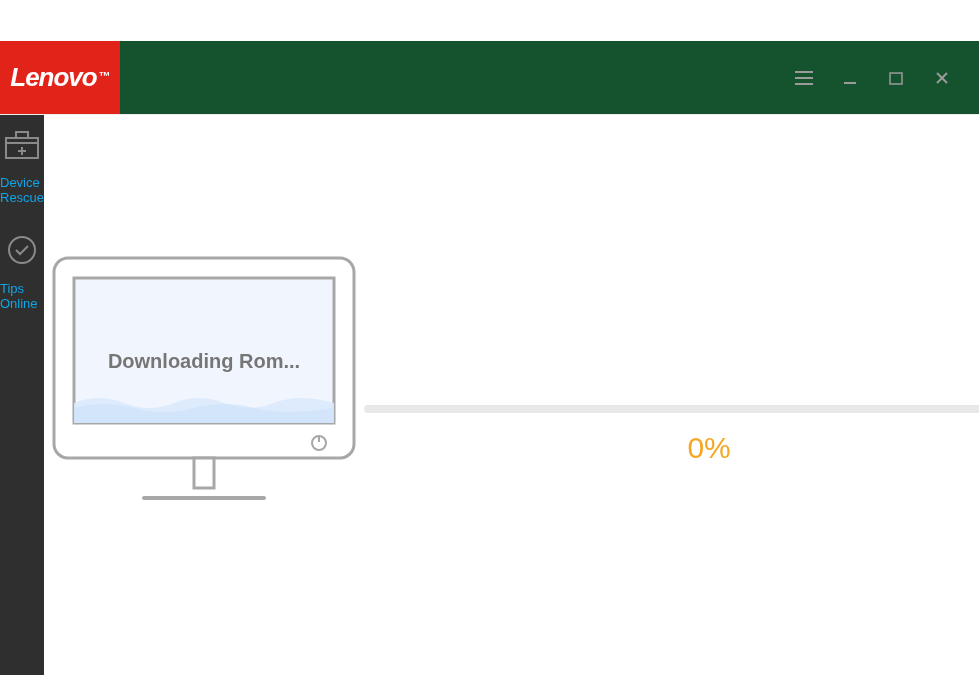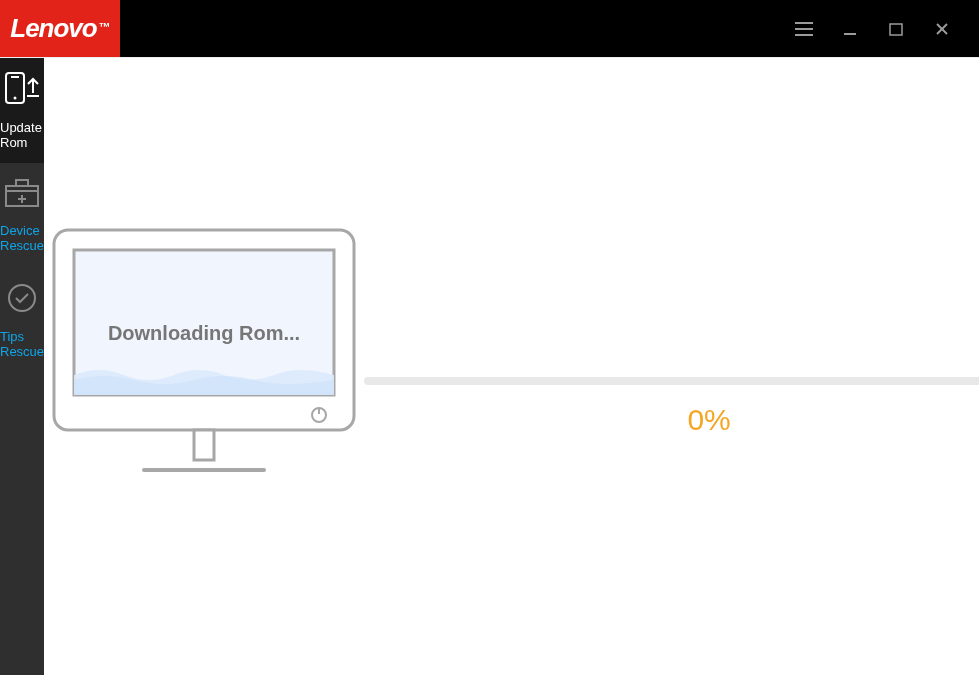--- a/index.html
+++ b/index.html
@@ -14,25 +14,26 @@
     .window {
       width: 979px;
       height: 675px;
       background: #fff;
       display: flex;
       flex-direction: column;
       box-shadow: 0 0 0 1px rgba(0,0,0,0.05);
       position: relative;
     }
     .titlebar {
-      height: 58px;
+      height: 74px;
       display: flex;
       align-items: stretch;
-      background: #000000;
+      background: #14532d;
       border-bottom: 1px solid #eee;
+      margin-top: 41px;
     }
     .logo-block {
       width: 120px;
       background: #e2231a;
       color: #fff;
       display: flex;
       align-items: center;
       justify-content: center;
       font-size: 26px;
       font-weight: 700;
@@ -160,33 +161,20 @@
             <line x1="2" y1="2" x2="12" y2="12" stroke="#9b9b9b" stroke-width="2"></line>
             <line x1="12" y1="2" x2="2" y2="12" stroke="#9b9b9b" stroke-width="2"></line>
           </svg>
       </div>
     </div>
   </div>
 
   <div class="window-body">
     <div class="sidebar">
 
-      <div class="sidebar-item active">
-        <span>
-          <svg class="sb-icon" width="44" height="34" viewBox="0 0 44 34" fill="none" stroke-width="2">
-            <rect x="6" y="2" width="18" height="30" rx="3"></rect>
-            <line x1="11" y1="6" x2="19" y2="6"></line>
-            <circle cx="15" cy="27" r="1.5" fill="currentColor" stroke="none"></circle>
-            <line x1="33" y1="22" x2="33" y2="8"></line>
-            <polyline points="28,13 33,8 38,13"></polyline>
-            <line x1="27" y1="25" x2="39" y2="25"></line>
-          </svg>
-        </span>
-        <span>Update Rom</span>
-      </div>
 
       <div class="sidebar-item">
         <span>
           <svg class="sb-icon" width="36" height="30" viewBox="0 0 36 30" fill="none" stroke-width="2">
             <rect x="2" y="8" width="32" height="20"></rect>
             <line x1="2" y1="13" x2="34" y2="13"></line>
             <rect x="12" y="2" width="12" height="6"></rect>
             <line x1="18" y1="17" x2="18" y2="25"></line>
             <line x1="14" y1="21" x2="22" y2="21"></line>
           </svg>
@@ -194,21 +182,21 @@
         <span>Device Rescue</span>
       </div>
 
       <div class="sidebar-item">
         <span>
           <svg class="sb-icon" width="32" height="32" viewBox="0 0 32 32" fill="none" stroke-width="2">
             <circle cx="16" cy="16" r="13"></circle>
             <polyline points="10,16 14,20 22,12"></polyline>
           </svg>
         </span>
-        <span>Tips Rescue</span>
+        <span>Tips Online</span>
       </div>
 
     </div>
 
     <div class="main-area">
 
       <div class="monitor-wrap">
         <svg width="320" height="270" viewBox="0 0 320 270">
 
           <rect x="10" y="10" width="300" height="200" rx="14" fill="#fff" stroke="#a7a7a7" stroke-width="3"></rect>

